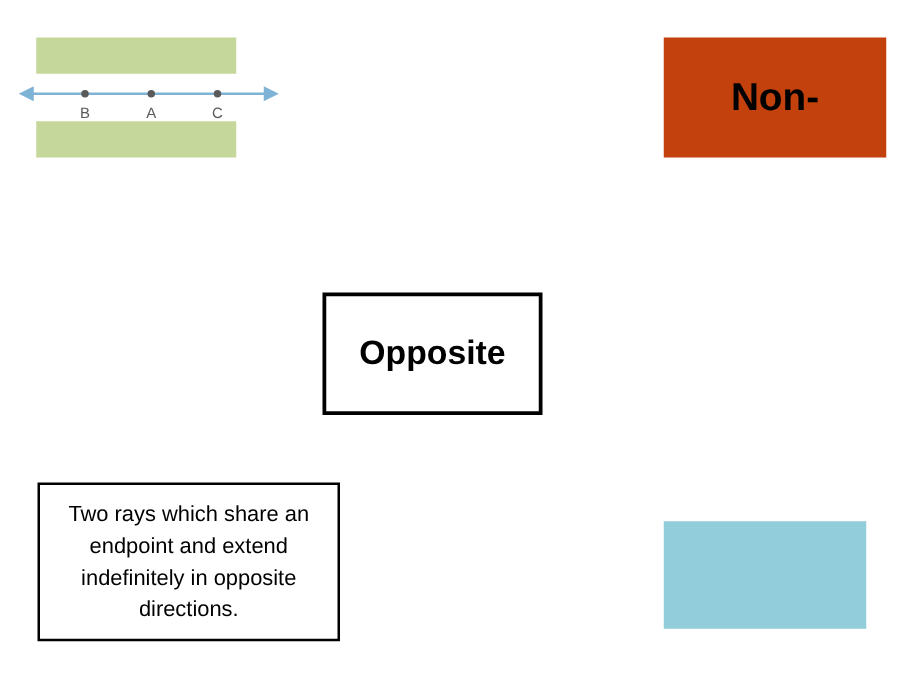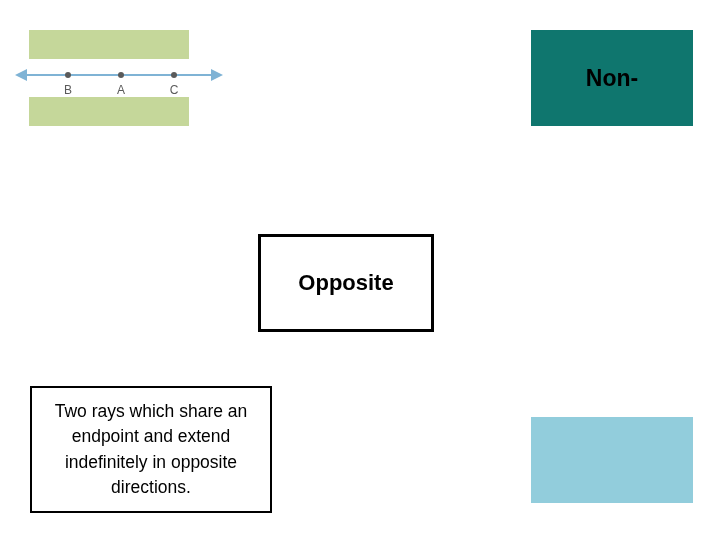--- a/index.html
+++ b/index.html
@@ -40,47 +40,47 @@
     top: 24px;
     width: 216px;
     height: 48px;
   }
 
   
   .nonexample-box {
     position: absolute;
     left: 531px;
     top: 30px;
-    width: 162px;
+    width: 178px;
     height: 96px;
-    background: #0f766e;
+    background: #c2410c;
     display: flex;
     align-items: center;
     justify-content: center;
     text-align: center;
-    font-size: 23px;
+    font-size: 31px;
     font-weight: bold;
     line-height: 1.25;
     color: #000000;
   }
 
   
   .title-box {
     position: absolute;
     left: 258px;
     top: 234px;
     width: 170px;
     height: 92px;
     border: 3px solid #000000;
     background: #ffffff;
     display: flex;
     align-items: center;
     justify-content: center;
     text-align: center;
-    font-size: 22px;
+    font-size: 27px;
     font-weight: bold;
     line-height: 1.25;
   }
 
   
   .definition-box {
     position: absolute;
     left: 30px;
     top: 386px;
     width: 242px;

